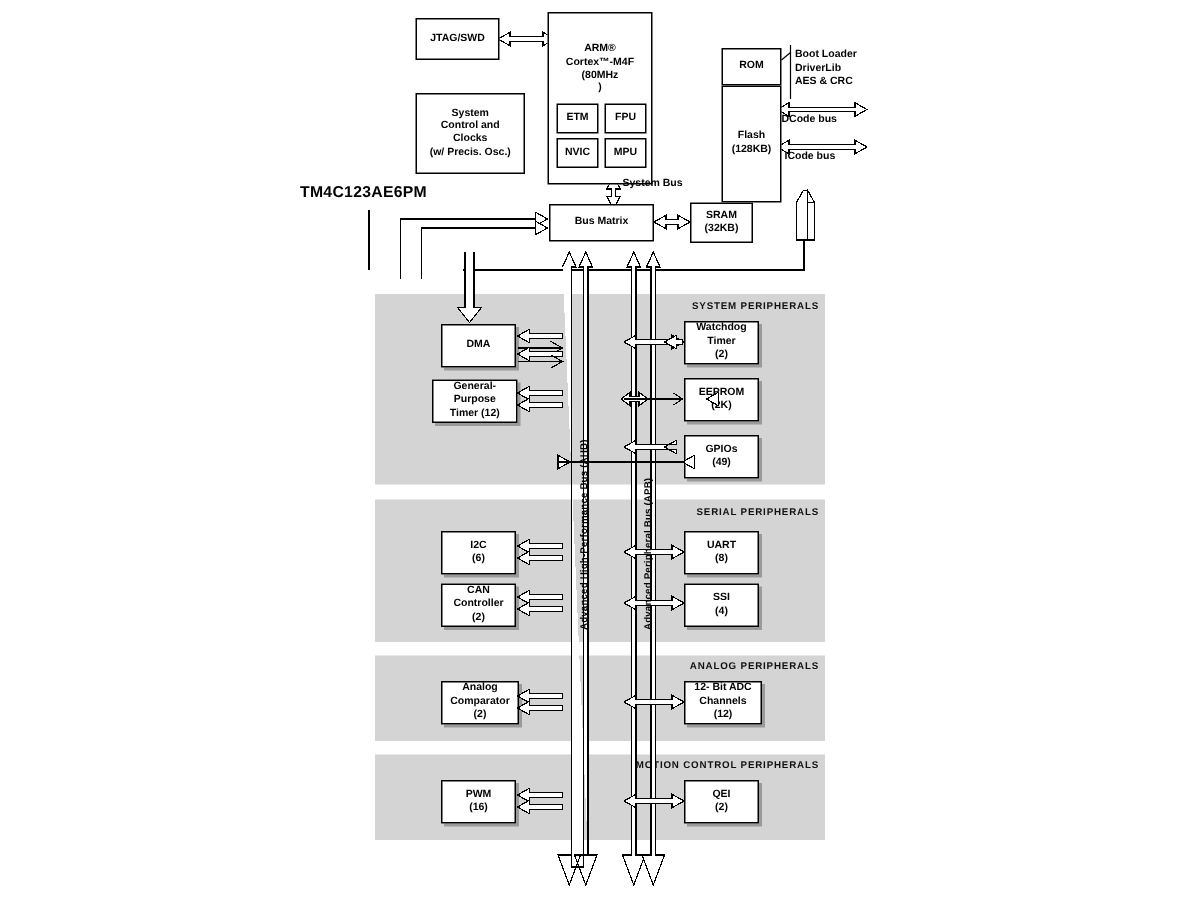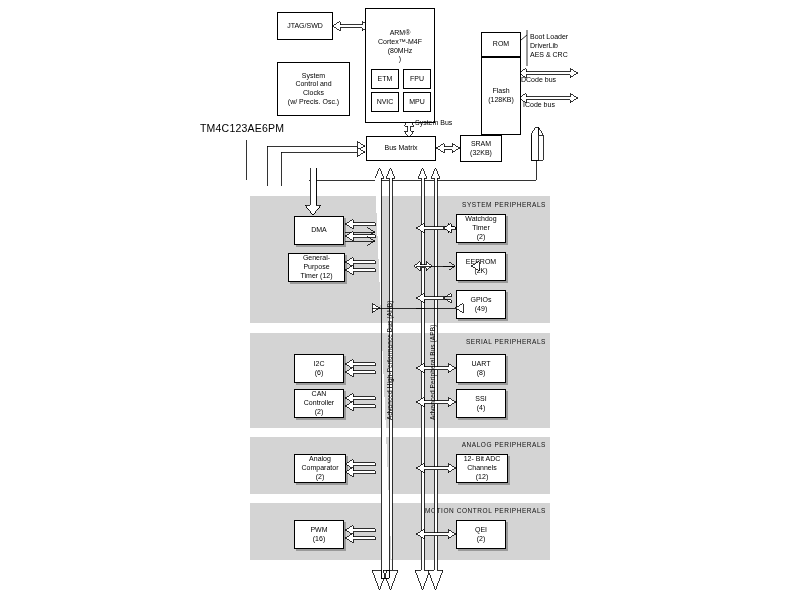--- a/index.html
+++ b/index.html
@@ -5,20 +5,21 @@
   html, body {
     margin: 0; padding: 0;
     background: #ffffff;
     font-family: "Liberation Sans", sans-serif;
   }
   #canvas {
     position: relative;
     width: 800px; height: 600px;
     overflow: hidden;
     background: #ffffff;
+    font-weight: bold;
   }
   
   .box {
     position: absolute;
     box-sizing: border-box;
     border: 1px solid #000;
     background: #ffffff;
     display: flex; align-items: center; justify-content: center;
     text-align: center;
     font-size: 7px;

